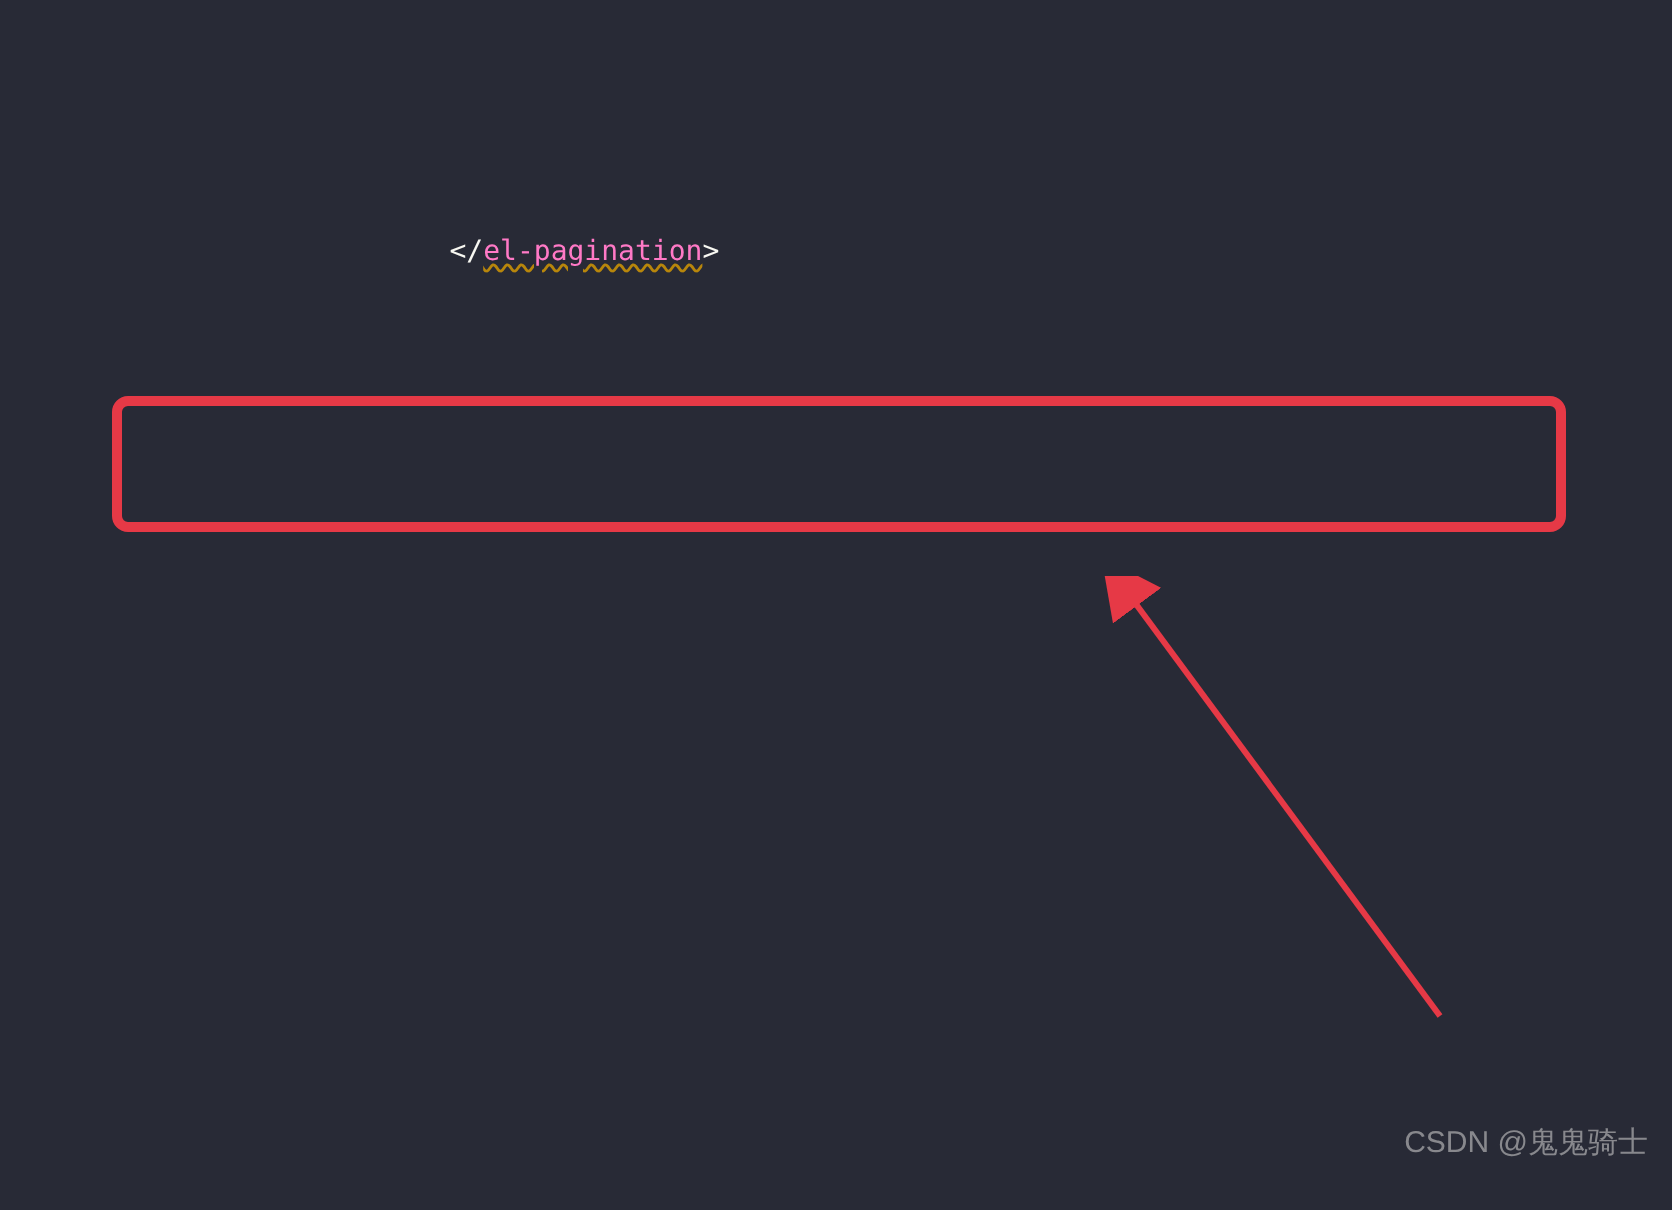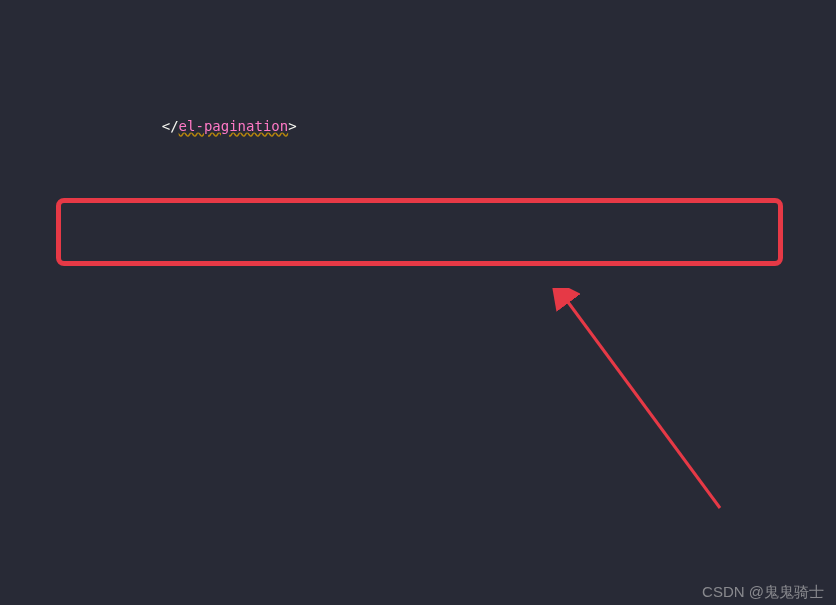--- a/index.html
+++ b/index.html
@@ -12,22 +12,23 @@
       height: 605px;
       overflow: hidden;
       position: relative;
     }
     .code-area {
       padding: 0;
       line-height: 28px;
       white-space: pre;
     }
     .line {
-      padding-left: 10px;
+      padding-left: 25px;
       min-height: 28px;
+      margin-left: 48px;
     }
     .tag-bracket { color: #f8f8f2; }
     .tag-name { color: #ff79c6; }
     .tag-name.warn { text-decoration: wavy underline #b8860b; }
     .closing-slash { color: #f8f8f2; }
     .red-box {
       position: absolute;
       border: 5px solid #e63946;
       border-radius: 8px;
       left: 56px;
@@ -40,21 +41,21 @@
       position: absolute;
       left: 550px;
       top: 288px;
       width: 200px;
       height: 230px;
       pointer-events: none;
     }
     .watermark {
       position: absolute;
       right: 12px;
-      bottom: 3px;
+      bottom: 24px;
       color: rgba(200,200,200,0.6);
       font-size: 15px;
       font-family: sans-serif;
     }
   </style>
 </head>
 <body>
 
 <div class="code-area">
 

